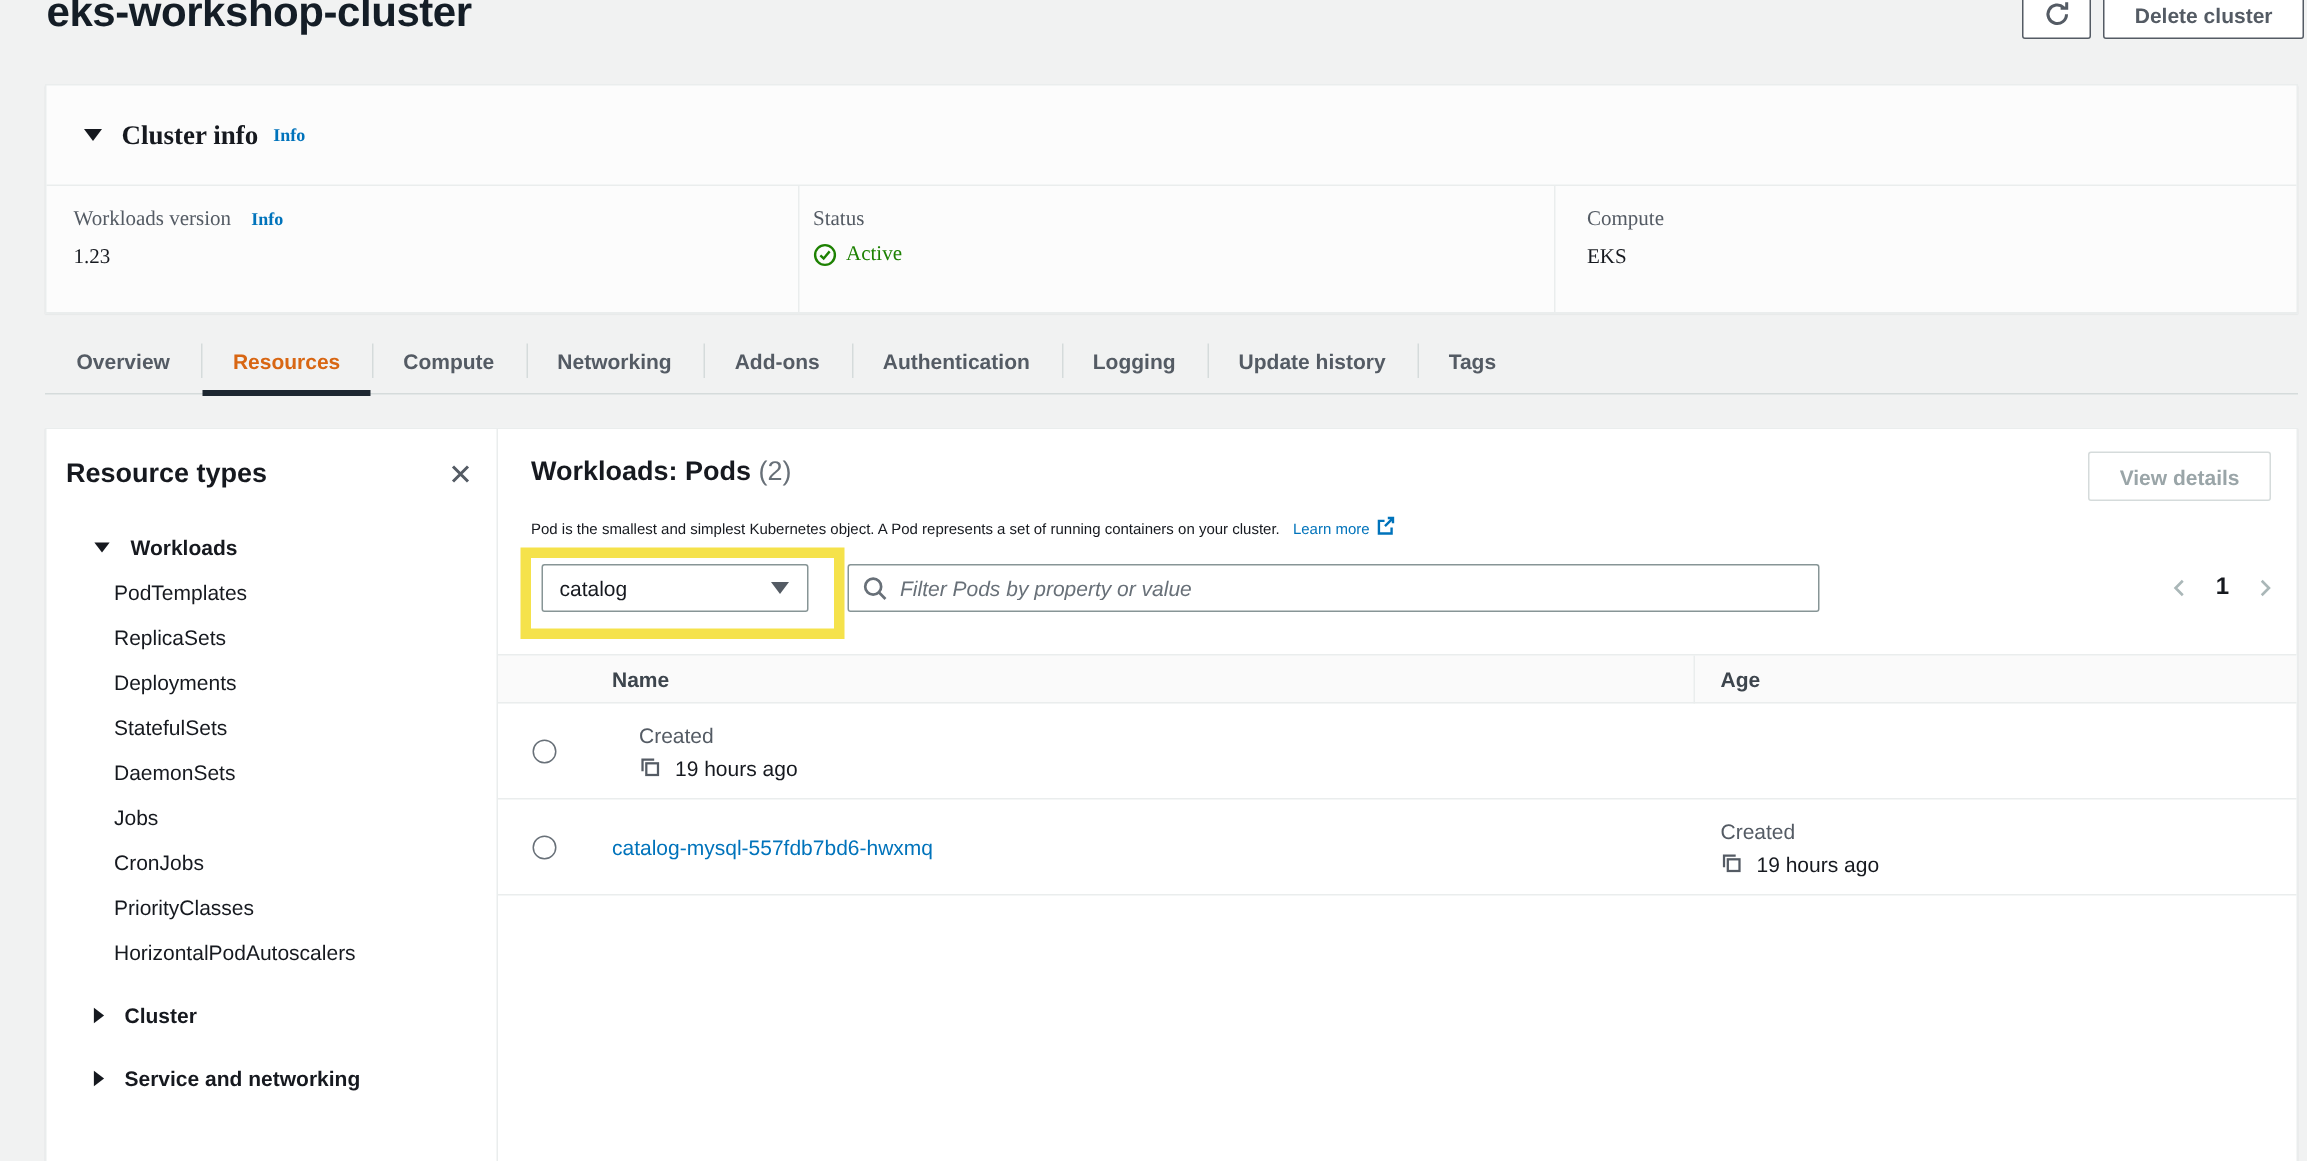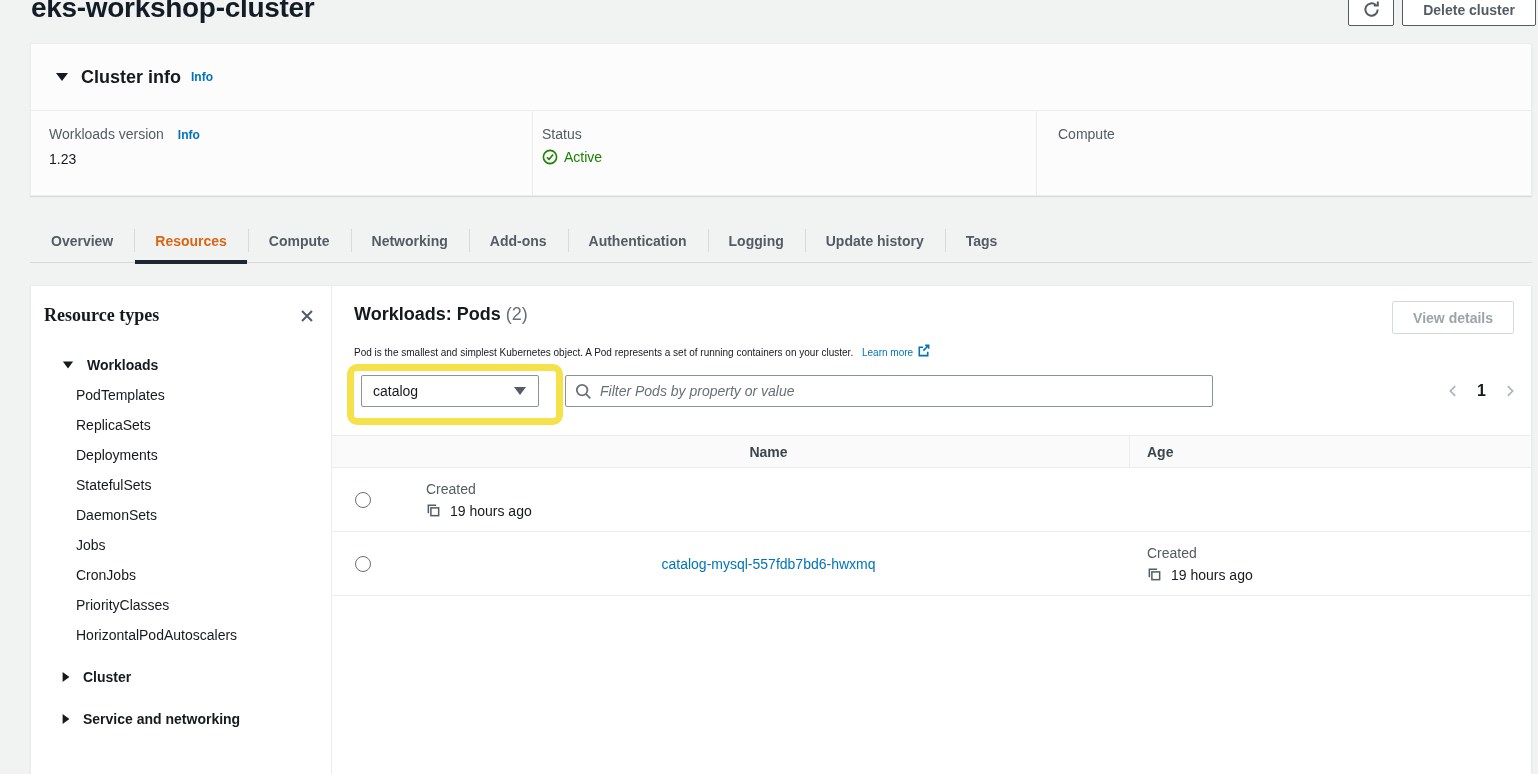--- a/index.html
+++ b/index.html
@@ -15,21 +15,21 @@
   
   .page-header { position:absolute; top:0; left:0; right:0; height:43px; }
   .page-title { position:absolute; left:31px; top:-8px; font-size:28px; font-weight:700; letter-spacing:-0.3px; color:#141d26; }
   .header-actions { position:absolute; right:2px; top:-7px; display:flex; gap:8px; }
   .btn { background:#fff; border:1px solid #545b64; border-radius:2px; height:33px; display:flex; align-items:center; justify-content:center; cursor:pointer; }
   .btn-refresh { width:46px; }
   .btn-delete { padding:0 20px; font-weight:700; font-size:14px; color:#545b64; font-family:inherit; }
 
   
   .panel { background:#fcfcfc; border:1px solid #eaeded; box-shadow:0 1px 1px rgba(0,28,36,.1); }
-  .cluster-info { position:absolute; top:43px; left:30px; right:6px; height:153px; }
+  .cluster-info { position:absolute; top:56px; left:30px; right:6px; height:153px;font-family:Liberation Serif, serif; }
   .ci-header { height:66px; display:flex; align-items:center; padding-left:25px; }
   .ci-title { font-size:18px; font-weight:700; margin-left:13px; }
   .info-link { color:#0073bb; font-size:12px; font-weight:700; text-decoration:none; margin-left:10px; cursor:pointer; }
   .tri-down { width:0; height:0; border-left:6px solid transparent; border-right:6px solid transparent; border-top:8px solid #16191f; display:inline-block; }
   .tri-right { width:0; height:0; border-top:6px solid transparent; border-bottom:6px solid transparent; border-left:8px solid #16191f; display:inline-block; }
   .ci-body { display:flex; border-top:1px solid #eaeded; height:86px; }
   .ci-col { padding-top:15px; }
   .ci-col-1 { width:501px; padding-left:18px; }
   .ci-col-2 { width:504px; padding-left:9px; border-left:1px solid #eaeded; }
   .ci-col-3 { flex:1; padding-left:21px; border-left:1px solid #eaeded; }
@@ -42,21 +42,21 @@
   .tab { position:relative; padding:0 21px; display:flex; align-items:center; font-weight:700; font-size:14px; color:#545b64; cursor:pointer; white-space:nowrap; }
   .tab + .tab::before { content:""; position:absolute; left:0; top:10px; bottom:10px; width:1px; background:#d5dbdb; }
   .tab.active { color:#d86613; }
   .tab.active::after { content:""; position:absolute; left:1px; right:1px; bottom:-2px; height:4px; background:#1d2731; }
 
   
   .main-panel { position:absolute; top:285px; left:30px; right:6px; height:540px; display:flex; background:#fff; }
 
   
   .sidebar { width:301px; flex-shrink:0; border-right:1px solid #eaeded; }
-  .sidebar-header { display:flex; justify-content:space-between; align-items:center; padding:19px 14px 0 13px;font-family:Liberation Serif, serif; }
+  .sidebar-header { display:flex; justify-content:space-between; align-items:center; padding:19px 14px 0 13px; }
   .sidebar-title { font-size:18px; font-weight:700; }
   .close-icon { cursor:pointer; display:flex; padding:2px; }
   .tree { margin-top:24px; font-size:14px; }
   .tree-section { display:flex; align-items:center; height:30px; padding-left:31px; font-weight:700; color:#16191f; cursor:pointer; }
   .tree-section .tri-down, .tree-section .tri-right { margin-right:13px; transform:scale(.85); }
   .tree-item { height:30px; display:flex; align-items:center; padding-left:45px; color:#16191f; cursor:pointer; }
   .tree-item.selected { color:#d86613; font-weight:700; }
   .tree-gap { height:12px; }
 
   
@@ -64,36 +64,36 @@
   .content-header { display:flex; justify-content:space-between; align-items:flex-start; padding:15px 17px 0 22px; }
   .content-heading { font-size:18px; font-weight:700; padding-top:3px;text-align:right; }
   .heading-count { font-weight:400; color:#687078; }
   .btn-view-details { height:33px; padding:0 20px; background:#fff; border:1px solid #d5dbdb; border-radius:2px; font-weight:700; font-size:14px; color:#9aa5a8; font-family:inherit; }
   .content-desc { margin:9px 0 0 22px; font-size:10px; color:#16191f; }
   .learn-more { color:#0073bb; text-decoration:none; cursor:pointer; margin-left:6px; }
   .ext-icon { vertical-align:-2px; margin-left:3px; }
 
   
   .filter-row { display:flex; align-items:flex-start; margin:4px 0 0 15px; }
-  .highlight-box { border:7px solid #f5e24b; border-radius:10px; padding:4px 17px 11px 7px; }
+  .highlight-box { border:7px solid #f5e24b; border-radius:0; padding:4px 17px 11px 7px; }
   .dropdown { width:178px; height:32px; background:#fff; border:1px solid #879596; border-radius:2px; display:flex; align-items:center; justify-content:space-between; padding:0 12px 0 11px; cursor:pointer; }
   .caret-down { width:0; height:0; border-left:6px solid transparent; border-right:6px solid transparent; border-top:8px solid #545b64; }
   .search-box { flex:1; max-width:648px; height:32px; margin-top:11px; margin-left:2px; background:#fff; border:1px solid #879596; border-radius:2px; display:flex; align-items:center; padding:0 9px; }
   .search-box input { flex:1; border:none; outline:none; font-size:14px; margin-left:8px; font-family:inherit; background:transparent; color:#16191f; }
   .search-box input::placeholder { font-style:italic; color:#687078; }
   .pagination { margin-left:auto; margin-right:14px; margin-top:11px; height:32px; display:flex; align-items:center; gap:17px; }
   .page-num { font-weight:700; font-size:16px; color:#16191f; cursor:pointer; }
   .pg-chevron { display:flex; cursor:default; }
 
   
   .table { margin-top:10px; }
   .t-header { display:flex; height:33px; align-items:center; background:#fafafa; border-top:1px solid #eaeded; border-bottom:1px solid #eaeded; font-weight:700; color:#3d454d; }
   .t-row { display:flex; border-bottom:1px solid #eaeded; height:64px; align-items:center; }
   .col-select { width:76px; flex-shrink:0; display:flex; justify-content:flex-start; padding-left:23px; }
-  .col-name { flex:1; min-width:0;text-align:center; }
+  .col-name { flex:1; min-width:0; }
   .col-age { width:402px; flex-shrink:0; padding-left:18px; position:relative; }
   .t-header .col-age::before { content:""; position:absolute; left:0; top:-8px; bottom:-8px; width:1px; background:#eaeded; }
   .name-link { color:#0073bb; text-decoration:none; cursor:pointer; }
   .radio { width:16px; height:16px; border:1px solid #687078; border-radius:50%; background:#fff; cursor:pointer; }
   .age-label { color:#545b64; }
   .age-value { margin-top:6px; display:flex; align-items:center; gap:9px; color:#16191f; }
   .copy-icon { display:flex; cursor:pointer; }
 </style>
 </head>
 <body>
@@ -134,20 +134,21 @@
           <svg width="16" height="16" viewBox="0 0 16 16">
               <circle cx="8" cy="8" r="6.6" fill="none" stroke="#1d8102" stroke-width="1.6"></circle>
               <polyline points="4.9,8.3 7.1,10.3 11.1,5.6" fill="none" stroke="#1d8102" stroke-width="1.6"></polyline>
             </svg>
         </span>
         <span>Active</span>
       </div>
     </div>
     <div class="ci-col ci-col-3">
       <div class="field-label">Compute</div>
+      <div class="field-value">EKS</div>
     </div>
   </div>
 </section>
 
 <nav class="tabs">
   <div class="tab">Overview</div>
   <div class="tab active">Resources</div>
   <div class="tab">Compute</div>
   <div class="tab">Networking</div>
   <div class="tab">Add-ons</div>

